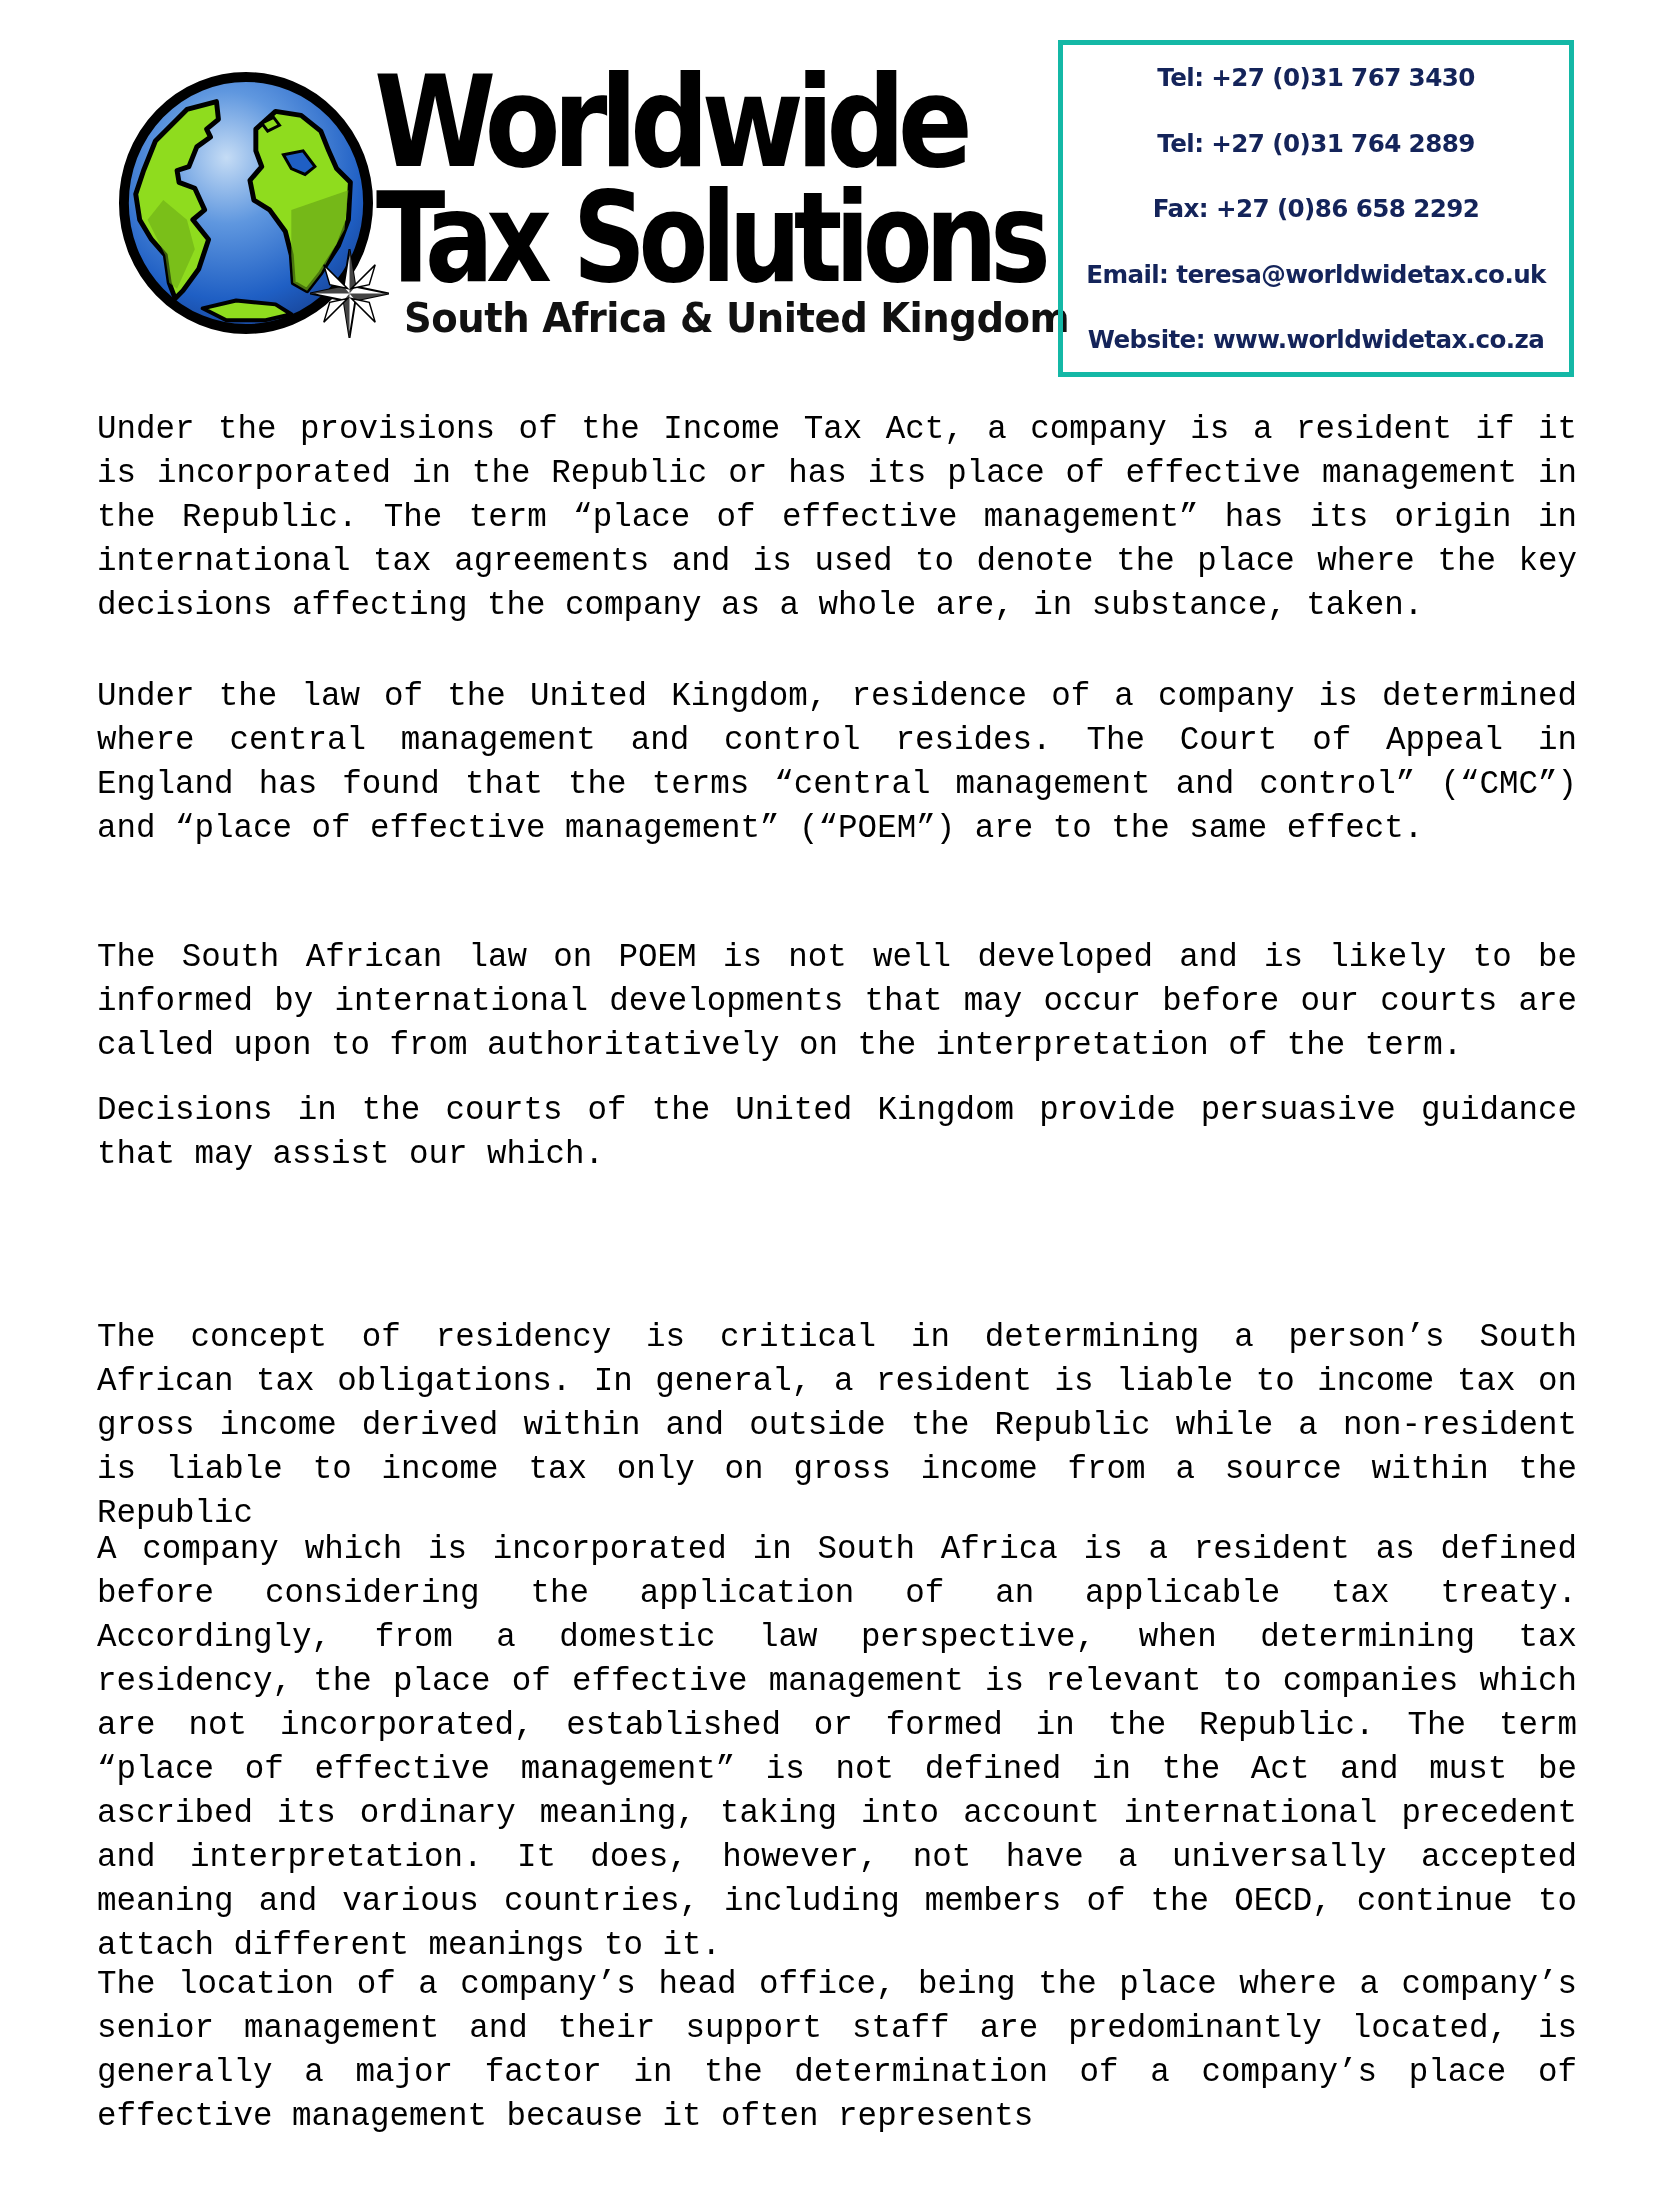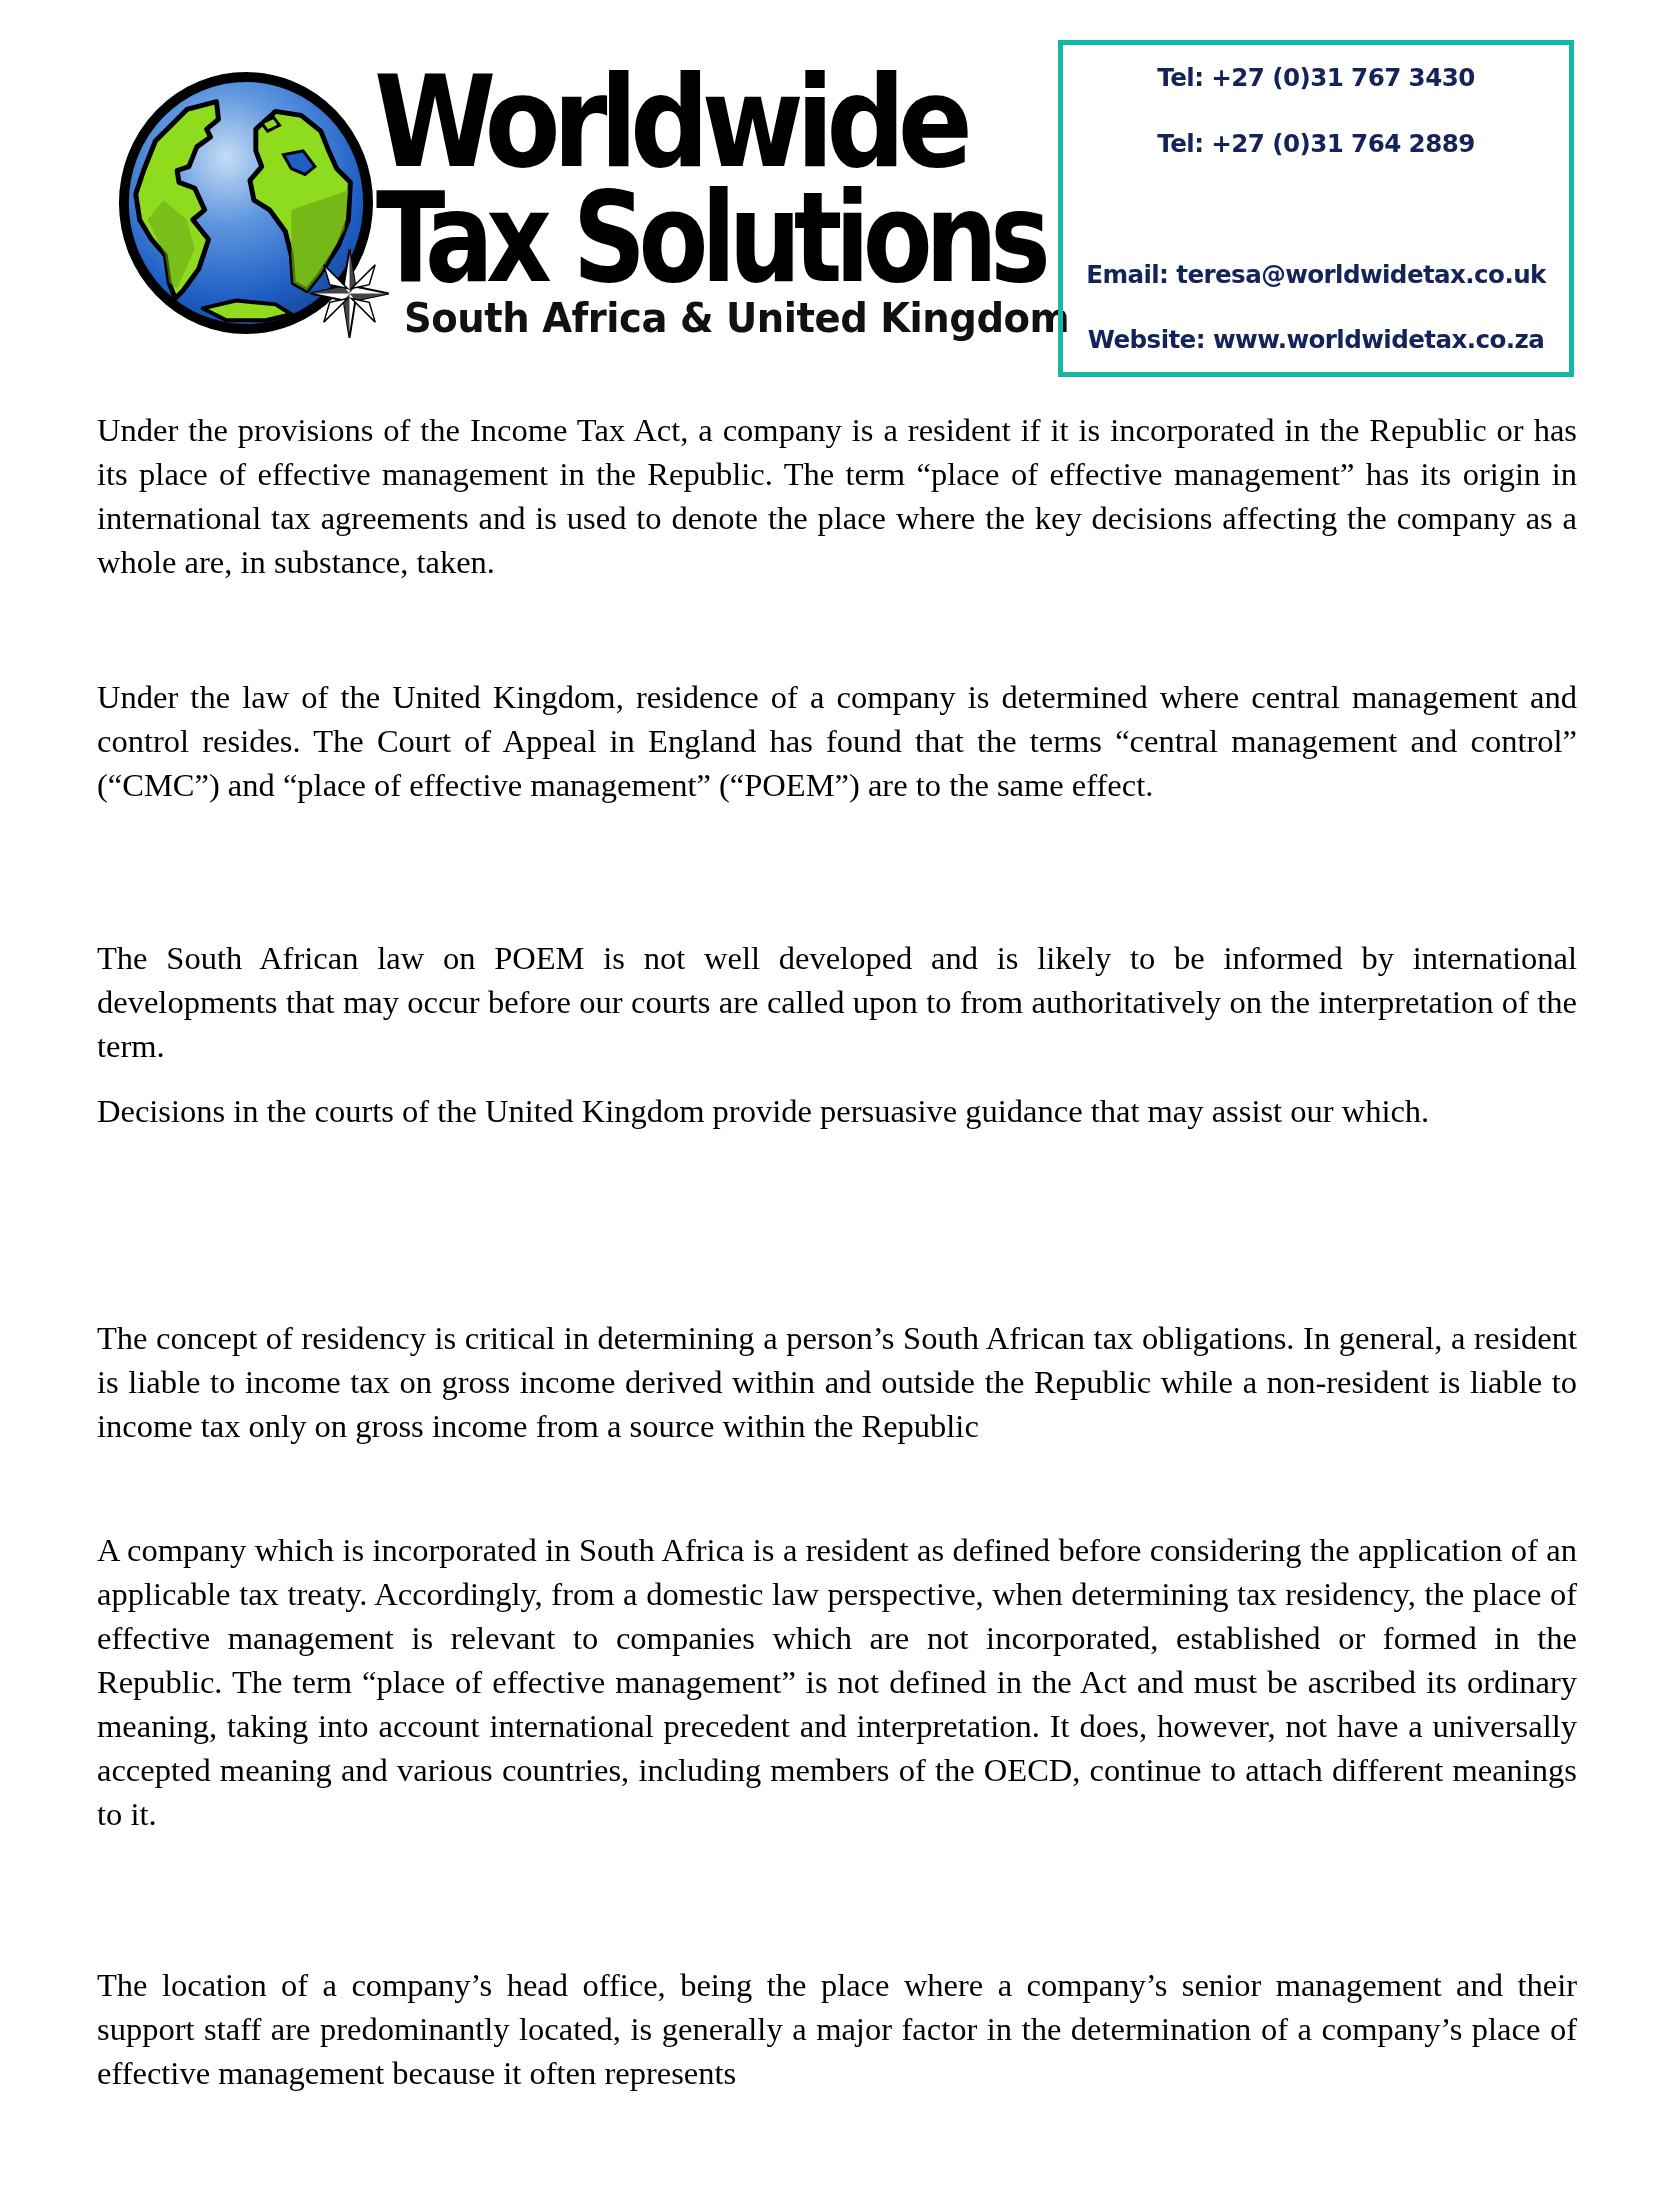--- a/index.html
+++ b/index.html
@@ -101,21 +101,21 @@
       color: #14245a;
       white-space: nowrap;
       letter-spacing: -0.6px;
     }
     
     .para {
       position: absolute;
       left: 97px;
       width: 1480px;
       margin: 0;
-      font-family: Liberation Serif, serif;
+      font-family: Liberation Mono, monospace;
       font-size: 32.5px;
       line-height: 44px;
       text-align: justify;
       text-align-last: left;
       color: #000;
     }
   </style>
 </head>
 <body>
 
@@ -155,20 +155,21 @@
     <polygon points="66,74 42,50 60,54" fill="#fff" stroke="#000" stroke-width="1.5"></polygon>
   </svg>
   <div class="wordmark-1">Worldwide</div>
   <div class="wordmark-2">Tax Solutions</div>
   <div class="wordmark-3">South Africa &amp; United Kingdom</div>
 </div>
 
 <div class="contact-box">
   <div class="contact-line" style="top:17.7px;">Tel: +27 (0)31 767 3430</div>
   <div class="contact-line" style="top:84px;">Tel: +27 (0)31 764 2889</div>
+  <div class="contact-line" style="top:149px;">Fax: +27 (0)86 658 2292</div>
   <div class="contact-line" style="top:280px;">Website: www.worldwidetax.co.za</div>
   <div class="contact-line" style="top:215px;">Email: teresa@worldwidetax.co.uk</div>
 </div>
 
 <p class="para" style="top:408px;">Under the provisions of the Income Tax Act, a company is a resident if it is incorporated in the Republic or has its place of effective management in the Republic. The term “place of effective management” has its origin in international tax agreements and is used to denote the place where the key decisions affecting the company as a whole are, in substance, taken.</p>
 <p class="para" style="top:675px;">Under the law of the United Kingdom, residence of a company is determined where central management and control resides. The Court of Appeal in England has found that the terms “central management and control” (“CMC”) and “place of effective management” (“POEM”) are to the same effect.</p>
 <p class="para" style="top:936px;">The South African law on POEM is not well developed and is likely to be informed by international developments that may occur before our courts are called upon to from authoritatively on the interpretation of the term.</p>
 <p class="para" style="top:1089px;">Decisions in the courts of the United Kingdom provide persuasive guidance that may assist our which.</p>
 <p class="para" style="top:1316px;">The concept of residency is critical in determining a person’s South African tax obligations. In general, a resident is liable to income tax on gross income derived within and outside the Republic while a non-resident is liable to income tax only on gross income from a source within the Republic</p>
 <p class="para" style="top:1528px;">A company which is incorporated in South Africa is a resident as defined before considering the application of an applicable tax treaty. Accordingly, from a domestic law perspective, when determining tax residency, the place of effective management is relevant to companies which are not incorporated, established or formed in the Republic. The term “place of effective management” is not defined in the Act and must be ascribed its ordinary meaning, taking into account international precedent and interpretation. It does, however, not have a universally accepted meaning and various countries, including members of the OECD, continue to attach different meanings to it.</p>

